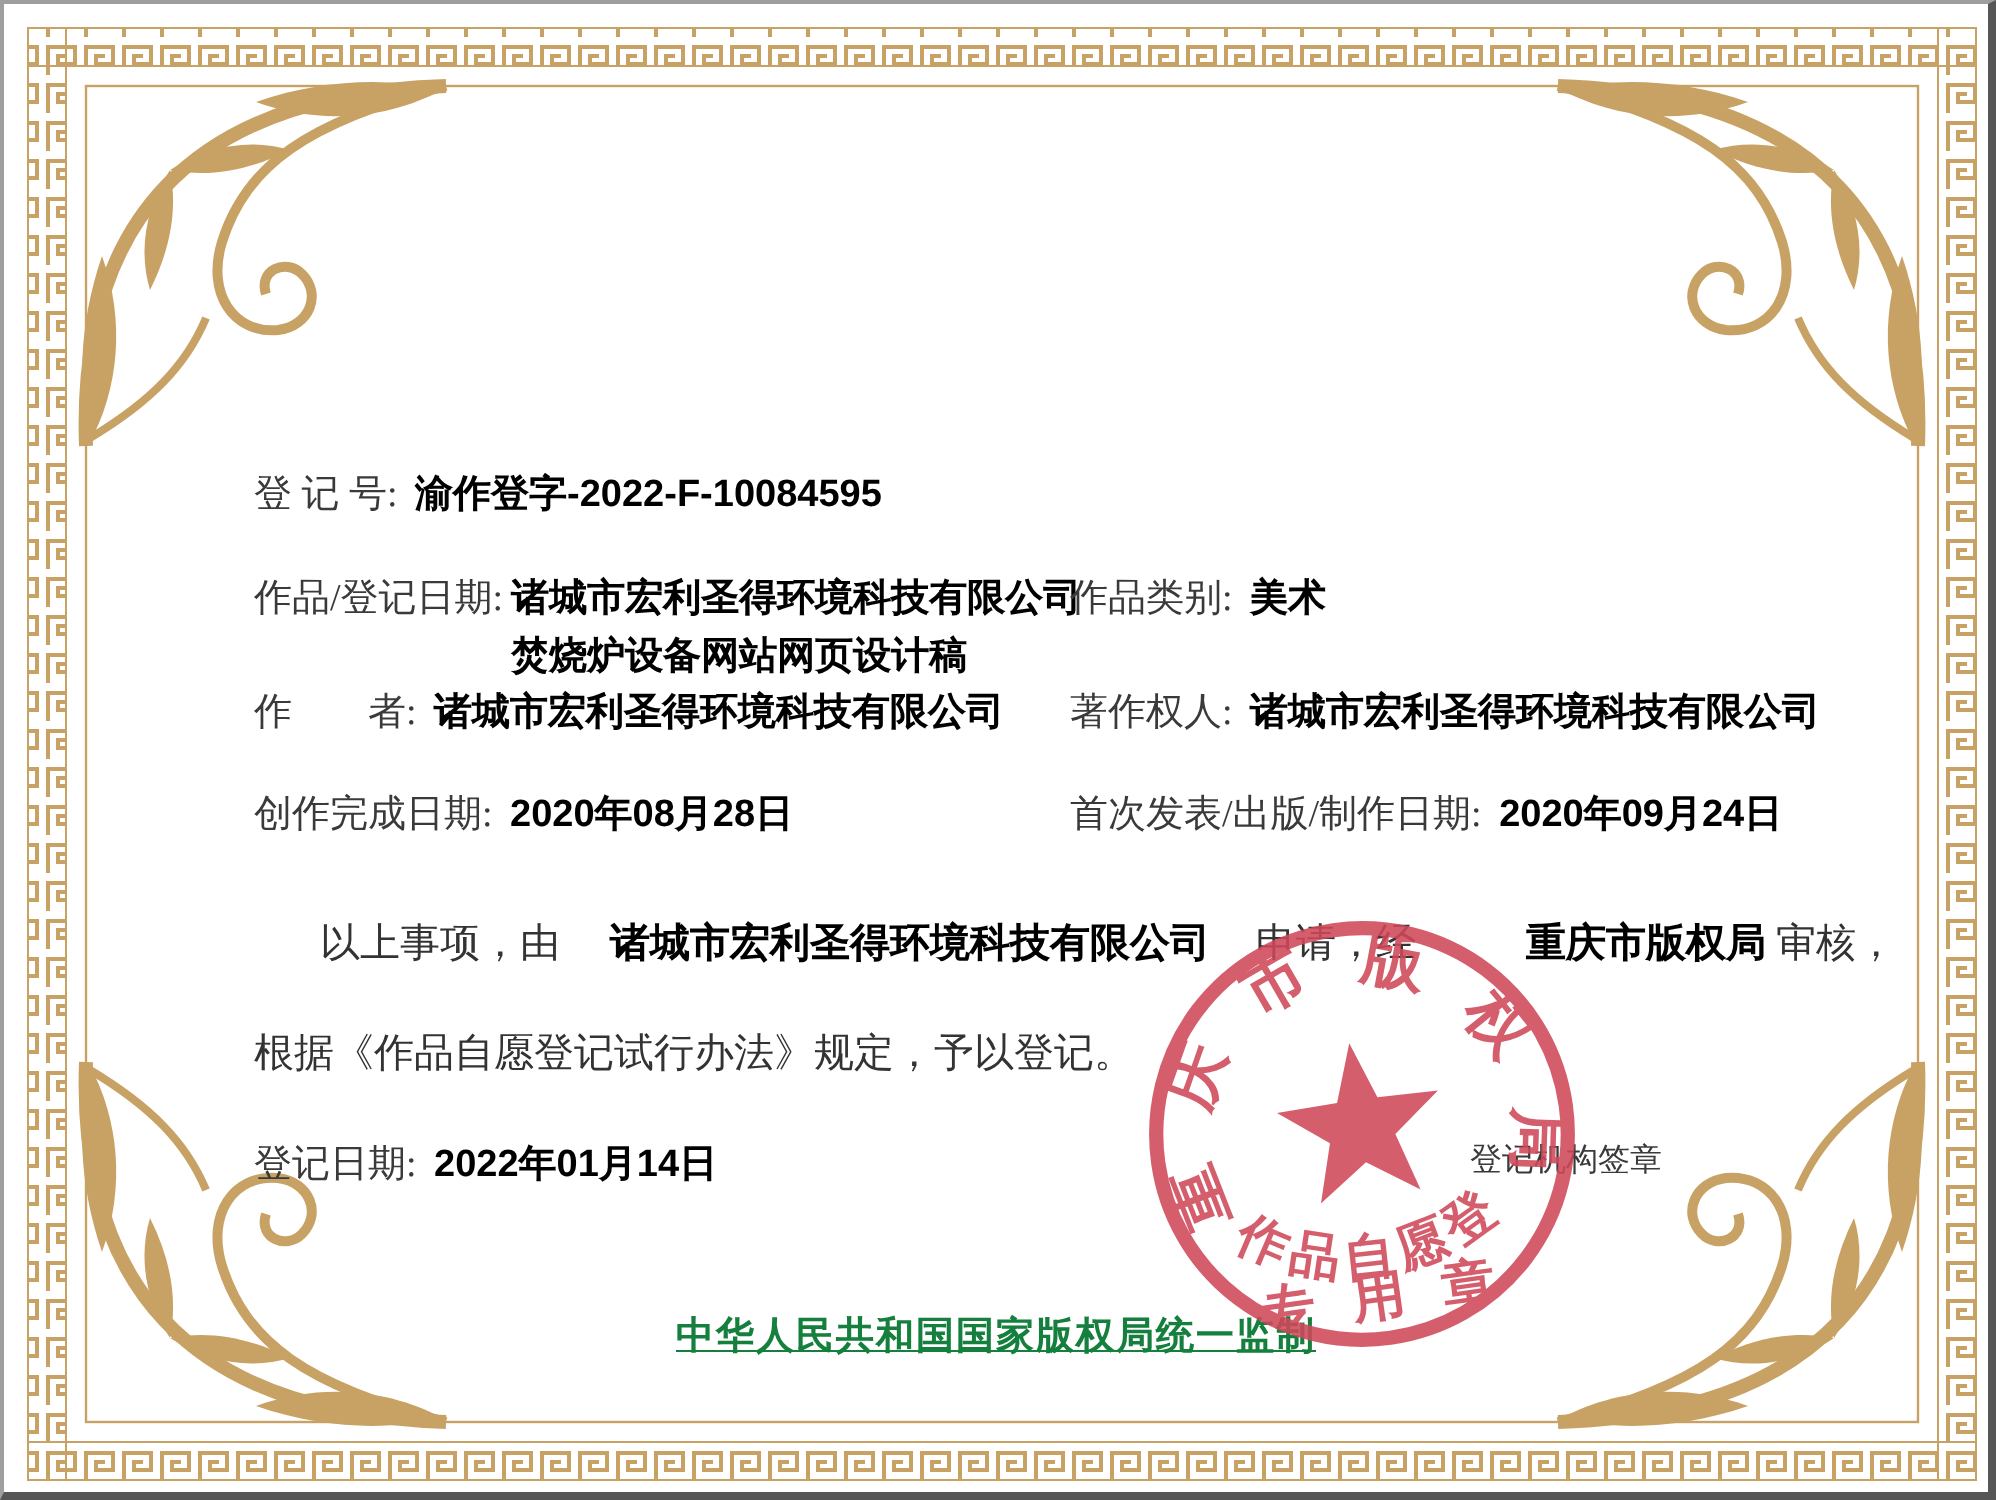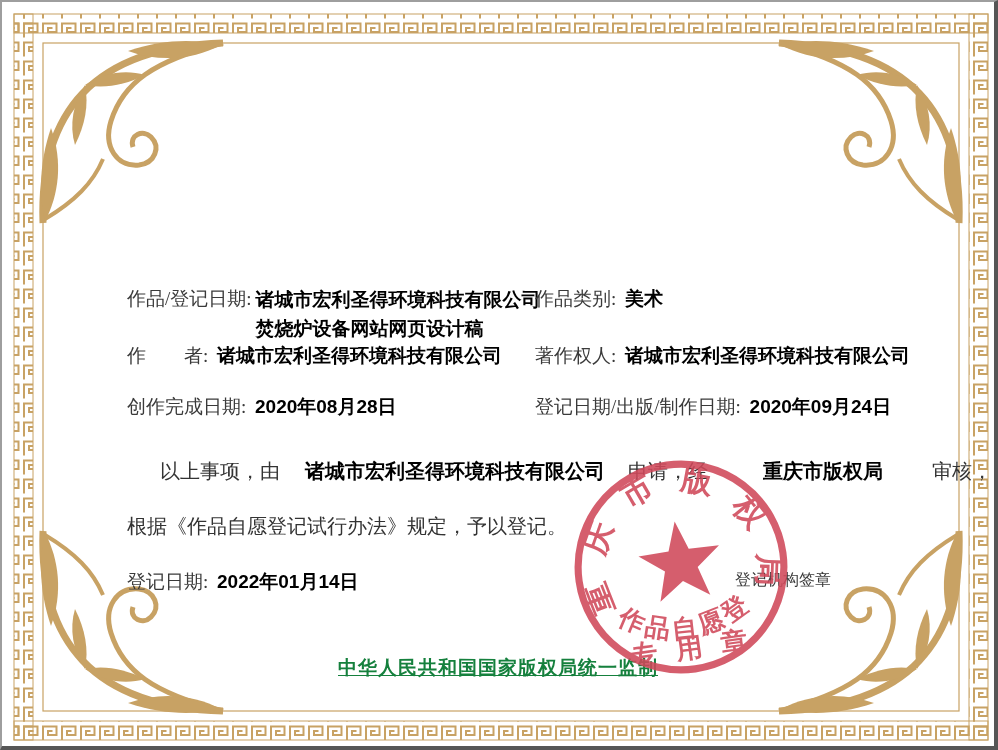--- a/index.html
+++ b/index.html
@@ -71,20 +71,24 @@
 
     <use href="#flourish" transform="translate(31,31)"></use>
     <use href="#flourish" transform="translate(967,31) scale(-1,1)"></use>
     <use href="#flourish" transform="translate(31,719) scale(1,-1)"></use>
     <use href="#flourish" transform="translate(967,719) scale(-1,-1)"></use>
   </svg>
 
   <div class="content">
 
 
+    <div class="row" style="left:125px;top:232px;">
+      <span class="lbl">登 记 号:</span>
+      <span class="val">渝作登字-2022-F-10084595</span>
+    </div>
 
     <div class="row namerow" style="left:125px;top:284px;">
       <span class="lbl">作品/登记日期:</span>
       <span class="val wrapval">诸城市宏利圣得环境科技有限公司焚烧炉设备网站网页设计稿</span>
     </div>
 
     <div class="row" style="left:125px;top:341px;">
       <span class="lbl">作　　者:</span>
       <span class="val">诸城市宏利圣得环境科技有限公司</span>
     </div>
@@ -98,30 +102,30 @@
       <span class="lbl">著作权人:</span>
       <span class="val">诸城市宏利圣得环境科技有限公司</span>
     </div>
 
     <div class="row" style="left:125px;top:392px;">
       <span class="lbl">创作完成日期:</span>
       <span class="val">2020年08月28日</span>
     </div>
 
     <div class="row" style="left:533px;top:392px;">
-      <span class="lbl">登记日期/出版/制作日期:</span>
+      <span class="lbl">首次发表/出版/制作日期:</span>
       <span class="val">2020年09月24日</span>
     </div>
 
     <div class="stmt" style="left:158px;top:456px;">
       <span>以上事项，由</span>
       <span class="bold" style="margin-left:20px;">诸城市宏利圣得环境科技有限公司</span>
       <span style="margin-left:18px;">申请，经</span>
       <span class="bold" style="margin-left:50px;">重庆市版权局</span>
-      <span style="margin-left:44px;">审核，</span>
+      <span style="">审核，</span>
     </div>
 
     <div class="stmt" style="left:125px;top:511px;">根据《作品自愿登记试行办法》规定，予以登记。</div>
 
     <div class="row" style="left:125px;top:567px;">
       <span class="lbl">登记日期:</span>
       <span class="val">2022年01月14日</span>
     </div>
 
     <div class="seal-caption">登记机构签章</div>

